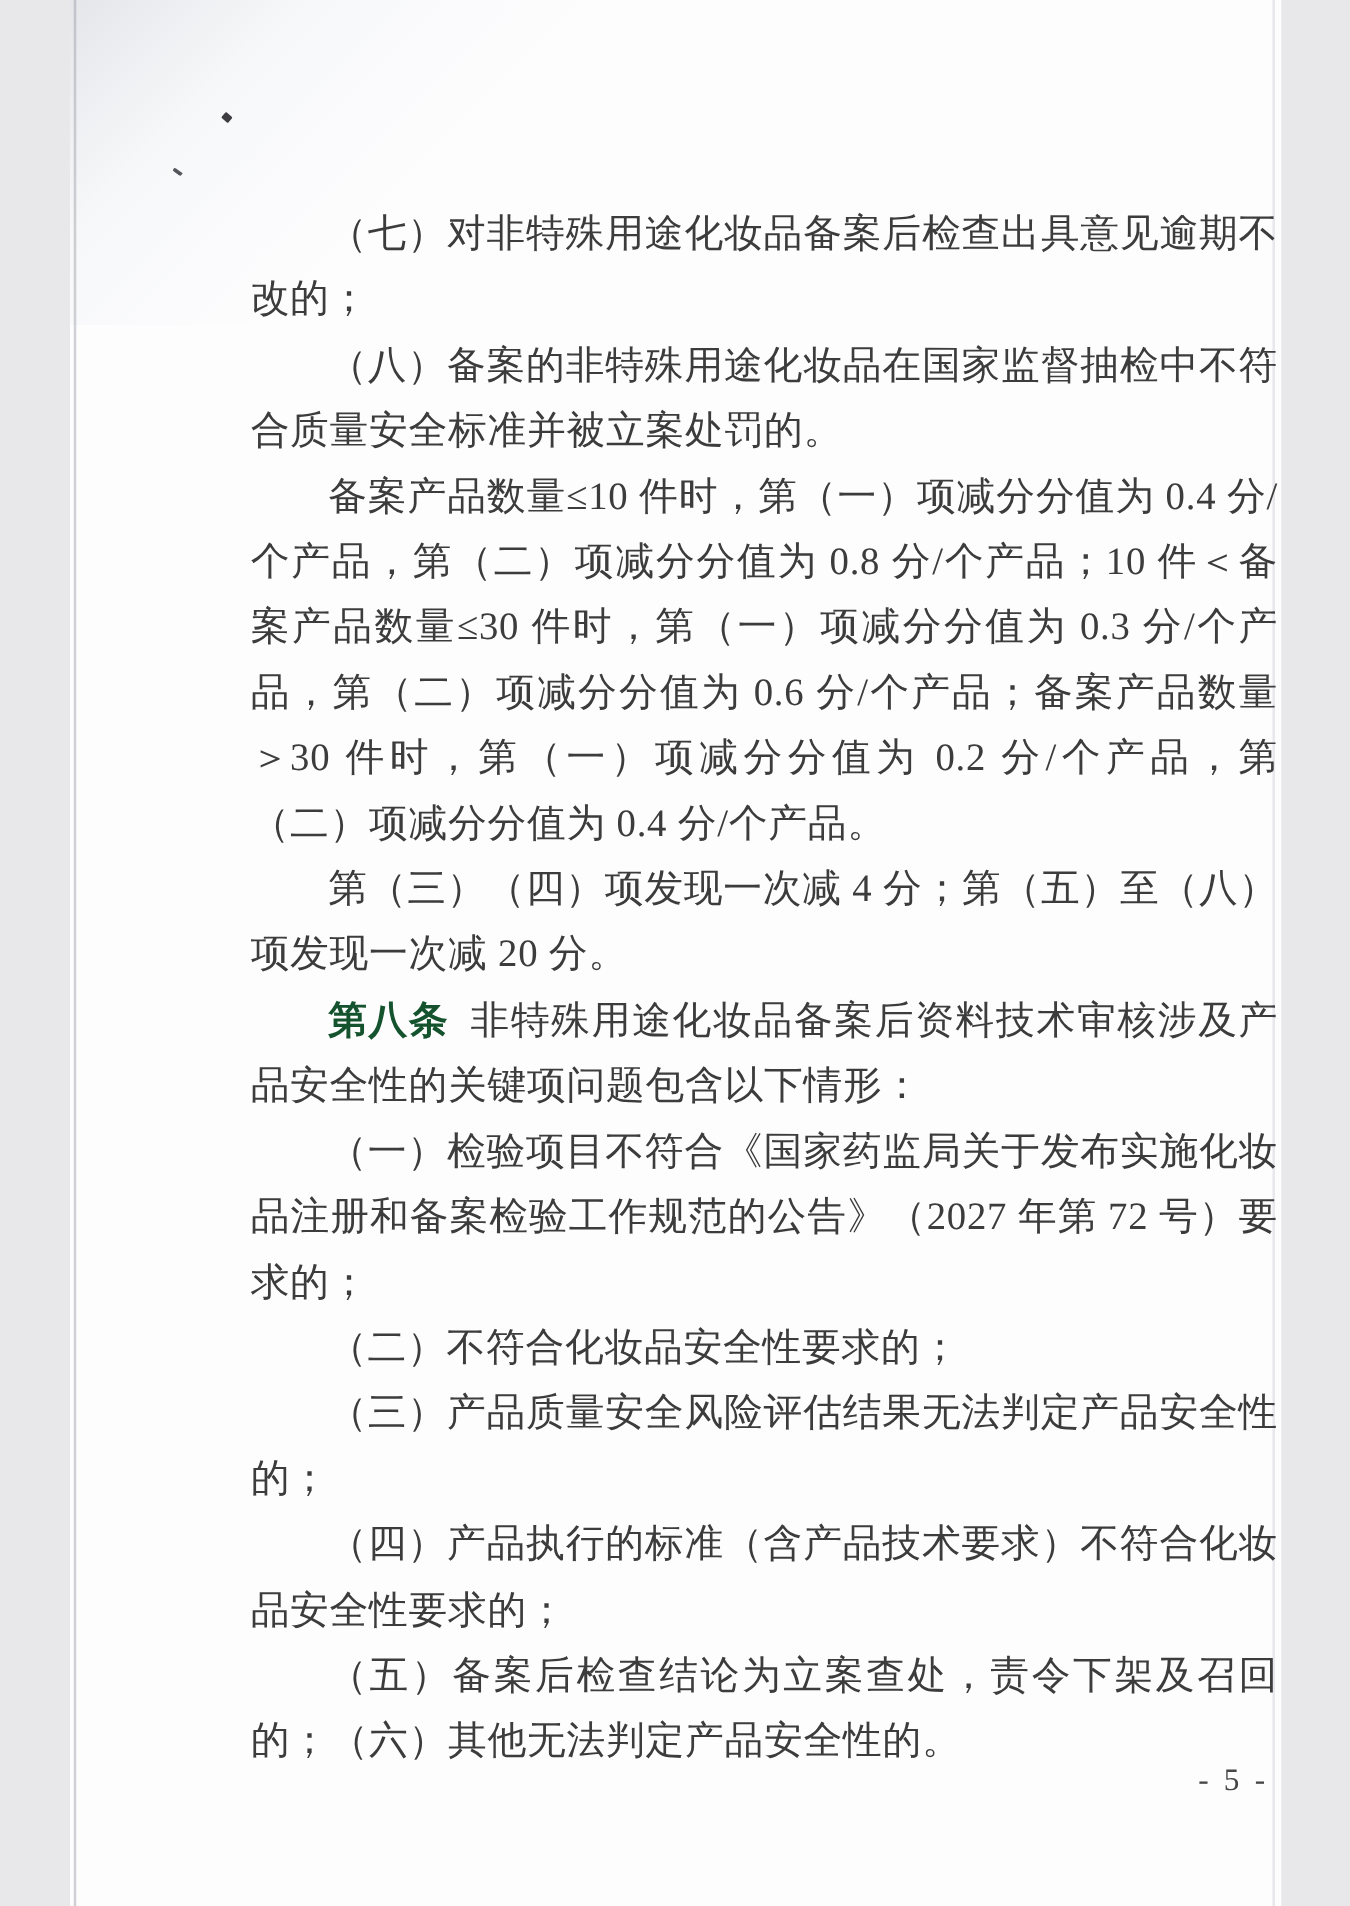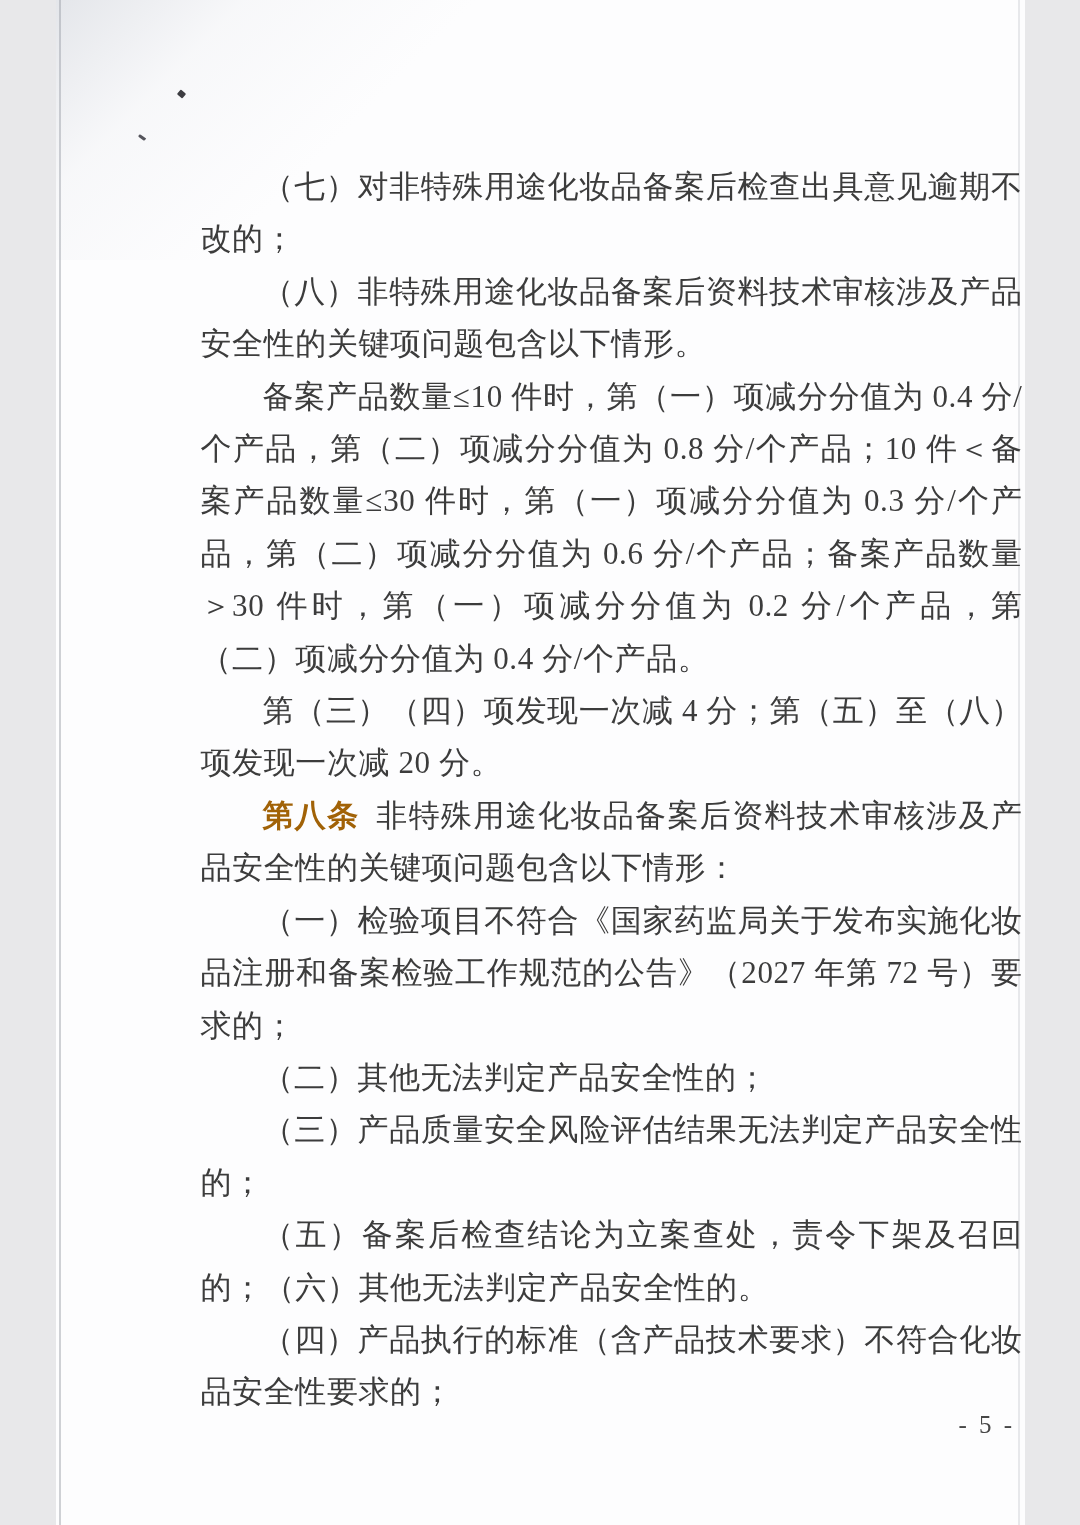--- a/index.html
+++ b/index.html
@@ -48,21 +48,21 @@
     letter-spacing: 0.6px;
     color: #3c3c3c;
     text-align: justify;
   }
   .doc-body p {
     margin: 0;
     text-indent: 2em;
   }
   .doc-body b {
     font-weight: bold;
-    color: #a16207;
+    color: #14532d;
   }
   .page-number {
     position: absolute;
     left: 903px;
     top: 1411px;
     font-size: 25px;
     letter-spacing: 3px;
     color: #474747;
     white-space: nowrap;
   }
@@ -87,25 +87,25 @@
 <body>
 
 <div class="doc-page">
   <div class="edge-left"></div>
   <div class="edge-right"></div>
   <div class="speck-1"></div>
   <div class="speck-2"></div>
 
   <div class="doc-body" id="doc-body">
       <p>（七）对非特殊用途化妆品备案后检查出具意见逾期不改的；</p>
-      <p>（八）非特殊用途化妆品备案后资料技术审核涉及产品安全性的关键项问题包含以下情形。</p>
+      <p>（八）备案的非特殊用途化妆品在国家监督抽检中不符合质量安全标准并被立案处罚的。</p>
       <p>备案产品数量≤10 件时，第（一）项减分分值为 0.4 分/个产品，第（二）项减分分值为 0.8 分/个产品；10 件＜备案产品数量≤30 件时，第（一）项减分分值为 0.3 分/个产品，第（二）项减分分值为 0.6 分/个产品；备案产品数量＞30 件时，第（一）项减分分值为 0.2 分/个产品，第（二）项减分分值为 0.4 分/个产品。</p>
       <p>第（三）（四）项发现一次减 4 分；第（五）至（八）项发现一次减 20 分。</p>
       <p><b>第八条</b> 非特殊用途化妆品备案后资料技术审核涉及产品安全性的关键项问题包含以下情形：</p>
       <p>（一）检验项目不符合《国家药监局关于发布实施化妆品注册和备案检验工作规范的公告》（2027 年第 72 号）要求的；</p>
-      <p>（二）其他无法判定产品安全性的；</p>
+      <p>（二）不符合化妆品安全性要求的；</p>
       <p>（三）产品质量安全风险评估结果无法判定产品安全性的；</p>
+      <p>（四）产品执行的标准（含产品技术要求）不符合化妆品安全性要求的；</p>
       <p>（五）备案后检查结论为立案查处，责令下架及召回的；（六）其他无法判定产品安全性的。</p>
-      <p>（四）产品执行的标准（含产品技术要求）不符合化妆品安全性要求的；</p>
     </div>
 
   <div class="page-number">- 5 -</div>
 </div>
 
 </body></html>

